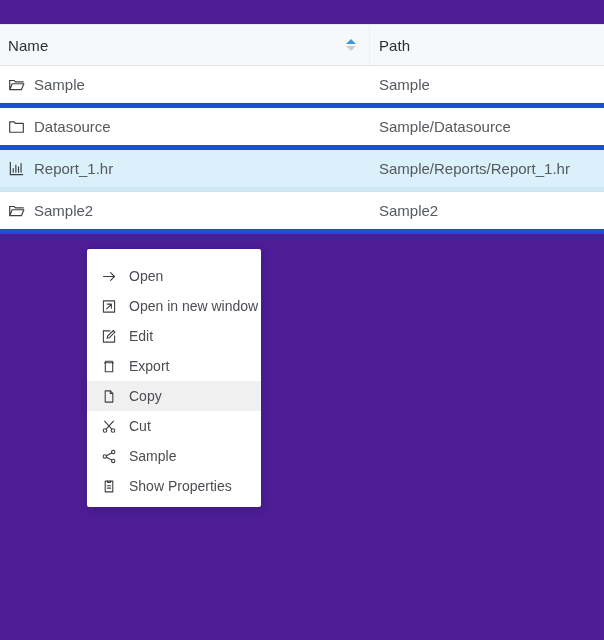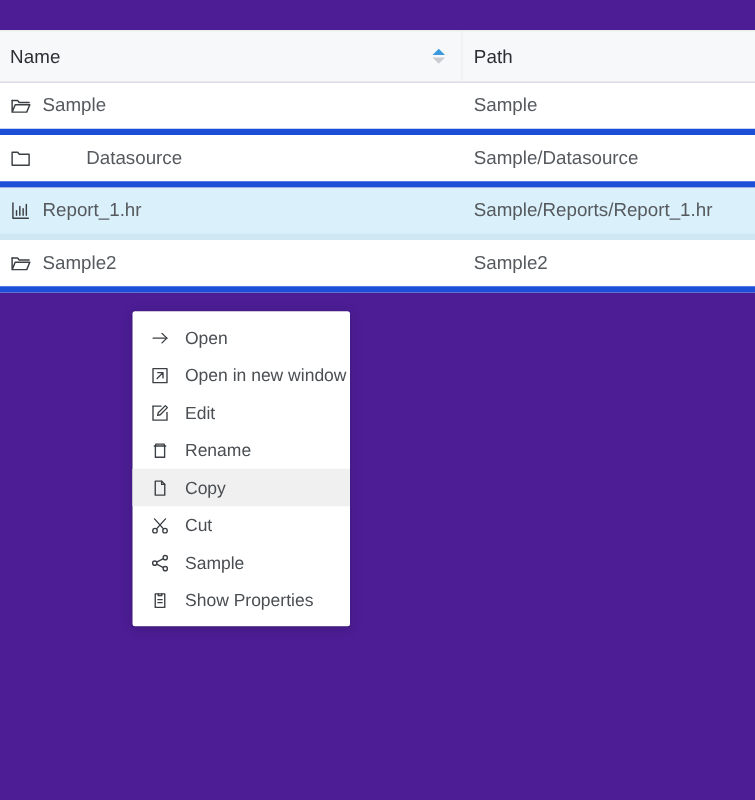--- a/index.html
+++ b/index.html
@@ -89,44 +89,44 @@
     height: 100%;
     font-size: 15px;
     color: #55595e;
     white-space: nowrap;
   }
   .cell.name { width: 370px; padding-left: 8px; }
   .cell.path { flex: 1; padding-left: 9px; }
   .cell .label { margin-left: 9px; }
 
   .ind-0 { padding-left: 8px; }
-  .ind-1 { padding-left: 25px; gap: 35px; }
+  .ind-1 { padding-left: 25px; }
   .ind-2 { padding-left: 38px; }
 
   .ic {
     width: 17px;
     height: 17px;
     flex: 0 0 17px;
     display: inline-flex;
     align-items: center;
     justify-content: center;
     color: #3c4044;
   }
   .ic svg { display: block; }
 
   
   .ctx-menu {
     position: absolute;
-    left: 106px;
+    left: 87px;
     top: 249px;
     width: 174px;
     background: #ffffff;
     border-radius: 2px;
     box-shadow: 0 2px 10px rgba(0,0,0,0.14), 0 0 1px rgba(0,0,0,0.18);
-    padding: 6px 0 6px 0;
+    padding: 12px 0 6px 0;
     z-index: 30;
   }
   .mi {
     display: flex;
     align-items: center;
     height: 30px;
     padding-left: 14px;
     font-size: 14px;
     color: #4a4e52;
     cursor: default;
@@ -246,21 +246,21 @@
           <span class="mlabel">Edit</span>
         </div>
         <div class="mi">
           <span class="ic">
             <svg width="17" height="17" viewBox="0 0 16 16" fill="none" stroke="currentColor" stroke-width="1.1" stroke-linecap="round" stroke-linejoin="round">
               <path d="M3.4 4.3h9.2"></path>
               <path d="M4.6 4.3V2.8h6.8v1.5"></path>
               <path d="M4.3 4.3v9h7.4v-9"></path>
             </svg>
           </span>
-          <span class="mlabel">Rename</span>
+          <span class="mlabel">Export</span>
         </div>
         <div class="mi hovered">
           <span class="ic">
             <svg width="17" height="17" viewBox="0 0 16 16" fill="none" stroke="currentColor" stroke-width="1.1" stroke-linecap="round" stroke-linejoin="round">
               <path d="M4.2 2.4h5.1l2.5 2.5v8.7H4.2z"></path>
               <path d="M9.3 2.4v2.6h2.5"></path>
             </svg>
           </span>
           <span class="mlabel">Copy</span>
         </div>

